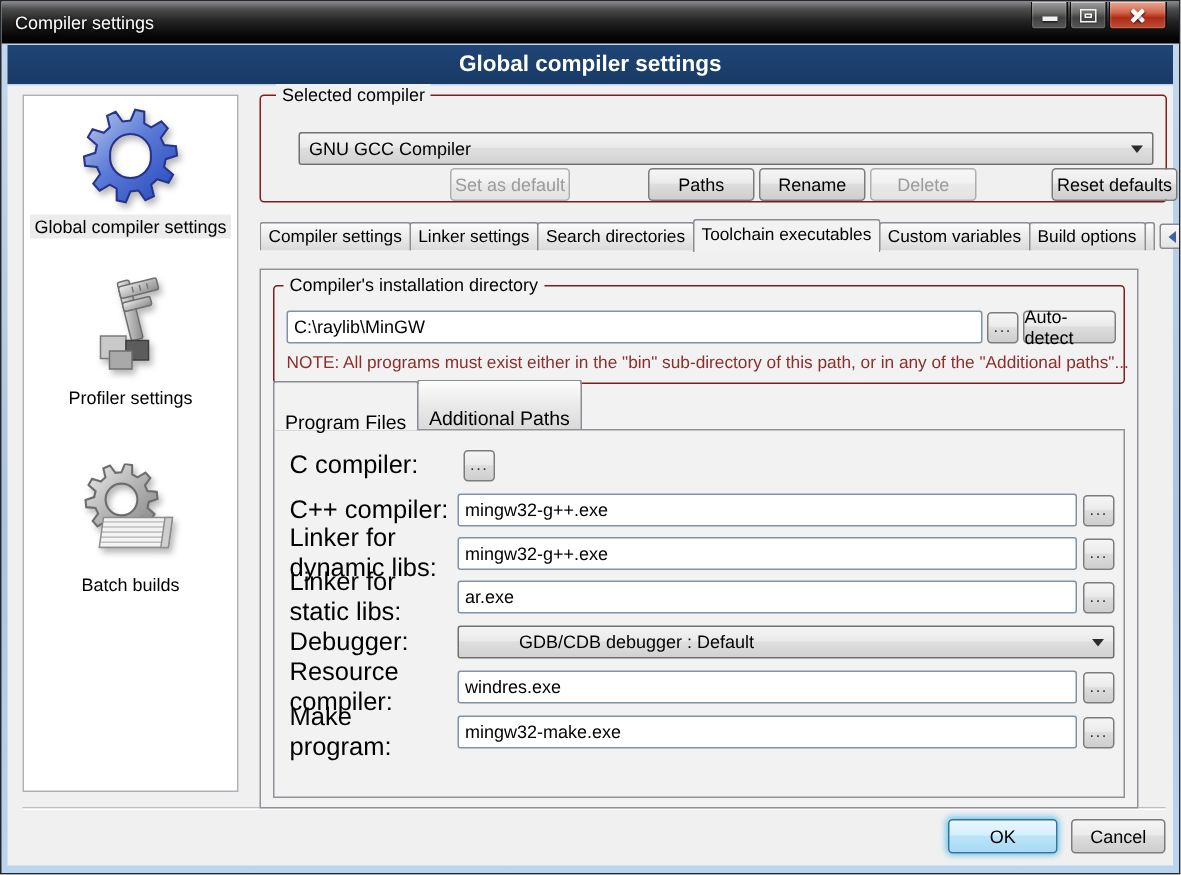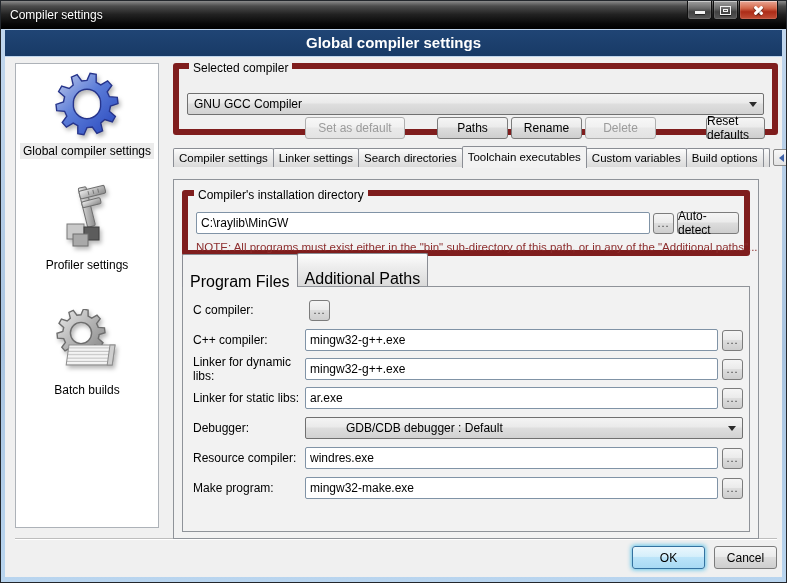--- a/index.html
+++ b/index.html
@@ -37,48 +37,48 @@
   .content{position:absolute;top:56px;left:4px;right:4px;bottom:5px;background:#f0f0f0;}
 
   
   .sidebar{position:absolute;left:10px;top:6px;width:144px;height:465px;background:#fff;border:1px solid #adb2b8;}
   .side-item{position:absolute;left:0;right:0;display:flex;flex-direction:column;align-items:center;cursor:pointer;}
   .side-item svg{filter:drop-shadow(2px 3px 2px rgba(0,0,0,.28));}
   .side-label{margin-top:5px;font-size:12px;padding:1px 3px;white-space:nowrap;}
   .side-item.selected .side-label{background:#ececec;}
 
   
-  .groupbox{position:absolute;border:6px solid #7f1d1d;border-radius:3px;}
+  .groupbox{position:absolute;border:1px solid #7f1d1d;border-radius:3px;}
   .group-label{position:absolute;top:-8px;left:10px;background:#f0f0f0;padding:0 4px;font-size:12px;white-space:nowrap;}
 
   
   .btn{height:22px;border:1px solid #7c7c7c;border-radius:3px;color:#000;cursor:pointer;
     background:linear-gradient(180deg,#f5f5f5,#ebebeb 45%,#dddddd 50%,#cecece);
     font-family:"Liberation Sans",sans-serif;font-size:12px;
     display:flex;align-items:center;justify-content:center;}
   .btn.disabled{color:#9b9b9b;border-color:#afafaf;
     background:linear-gradient(180deg,#f7f7f7,#f1f1f1 45%,#e9e9e9 50%,#e3e3e3);cursor:default;}
   .ftext{height:22px;border:1px solid #8093a6;border-radius:2px;padding:0 4px;background:#fff;
     font-family:"Liberation Sans",sans-serif;font-size:12px;color:#000;}
   .combo{height:22px;border:1px solid #707070;border-radius:2px;cursor:pointer;
     background:linear-gradient(180deg,#f4f4f4,#eaeaea 45%,#dedede 50%,#d2d2d2);
     display:flex;align-items:center;padding:0 6px;font-size:12px;}
   .combo-text{flex:1;white-space:nowrap;overflow:hidden;}
   .dd-arrow{width:0;height:0;border-left:4px solid transparent;border-right:4px solid transparent;
     border-top:5px solid #2b2b2b;margin-left:6px;flex:none;}
 
   
   .sel-group{left:168px;width:605px;top:6px;height:72px;}
-  .sel-combo{position:absolute;left:8px;right:8px;top:24px;justify-content:space-between;}
+  .sel-combo{position:absolute;left:25px;right:8px;top:24px;justify-content:space-between;}
   .sel-group .btn{position:absolute;top:48px;}
-  .b-default{left:126px;width:100px;}
+  .b-default{left:126px;width:80px;}
   .b-copy{left:258px;width:71px;}
   .b-rename{left:332px;width:71px;}
   .b-delete{left:406px;width:71px;}
-  .b-reset{left:527px;width:59px;}
+  .b-reset{left:527px;width:84px;text-align:center;}
 
   
   .tabstrip{position:absolute;left:168px;top:90px;height:21px;display:flex;align-items:flex-end;z-index:3;}
   .tab{height:19px;line-height:18px;padding:0 5px;margin-bottom:1px;margin-left:-1px;white-space:nowrap;
     background:linear-gradient(180deg,#fdfdfd,#efefef 35%,#dadada);
     border:1px solid #8a8d94;border-bottom:none;border-radius:2px 2px 0 0;font-size:11.5px;cursor:pointer;}
   .tab:first-child{margin-left:0;}
   .tab.active{height:22px;line-height:21px;margin-bottom:0;margin-top:-1px;background:#f2f2f2;
     position:relative;z-index:4;}
   .tab.stub{width:7px;padding:0;}
@@ -93,24 +93,24 @@
   .install-group{left:8px;top:10px;right:8px;height:66px;}
   .install-group .group-label{background:#f2f2f2;left:6px;}
   .ig-row{position:absolute;left:8px;right:5px;top:16px;display:flex;gap:3px;align-items:center;}
   .ig-row .ftext{flex:1;}
   .browse{width:21px;height:21px;padding:0;font-size:11px;letter-spacing:1px;color:#333;flex:none;}
   .autodetect{width:62px;flex:none;}
   .note{position:absolute;left:8px;top:45px;color:#8d2e2e;font-size:11.5px;white-space:nowrap;}
 
   
   .ntabs{position:absolute;left:8px;top:86px;height:21px;display:flex;align-items:flex-end;z-index:3;}
-  .ntabs .tab{font-size:16px;padding:16px 7px;}
+  .ntabs .tab{font-size:13px;padding:16px 7px;}
   .npanel{position:absolute;left:8px;top:106px;right:8px;height:246px;border:1px solid #8f9399;background:#f2f2f2;z-index:1;}
   .frow{position:absolute;left:10px;right:6px;height:22px;display:flex;align-items:center;}
-  .flabel{width:112px;flex:none;font-size:12px;}
+  .flabel{width:112px;flex:none;font-size:17px;}
   .frow .ftext{flex:1;}
   .frow .browse{margin-left:4px;}
   .frow .combo{flex:1;padding-left:40px;}
 
   
   .footer-sep{position:absolute;left:10px;right:5px;top:481px;height:2px;border-top:1px solid #bdbdbd;border-bottom:1px solid #fff;}
   .footer{position:absolute;right:5px;top:489px;display:flex;gap:9px;}
   .btn.ok{width:73px;height:23px;border-color:#3472a0;
     background:linear-gradient(180deg,#eaf7fd,#d5effb 45%,#bbe4f9 50%,#a8daf4);
     box-shadow:0 0 4px 1px rgba(86,193,233,.9);}

